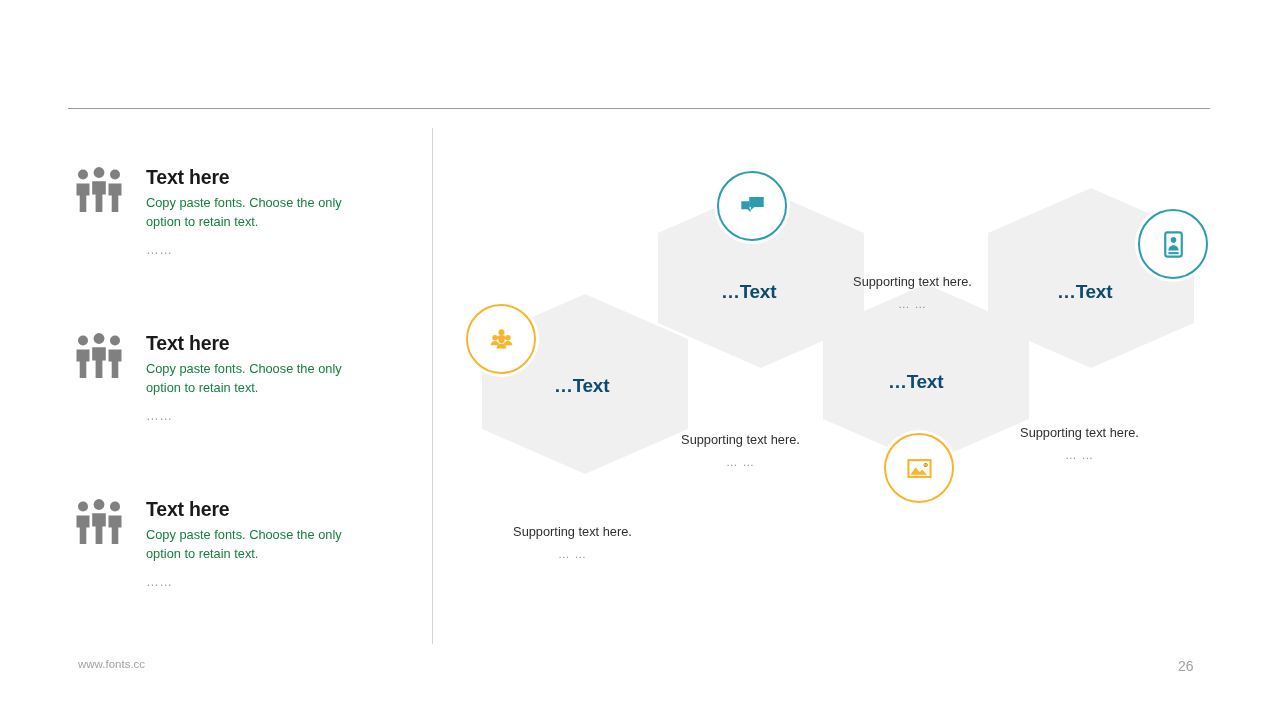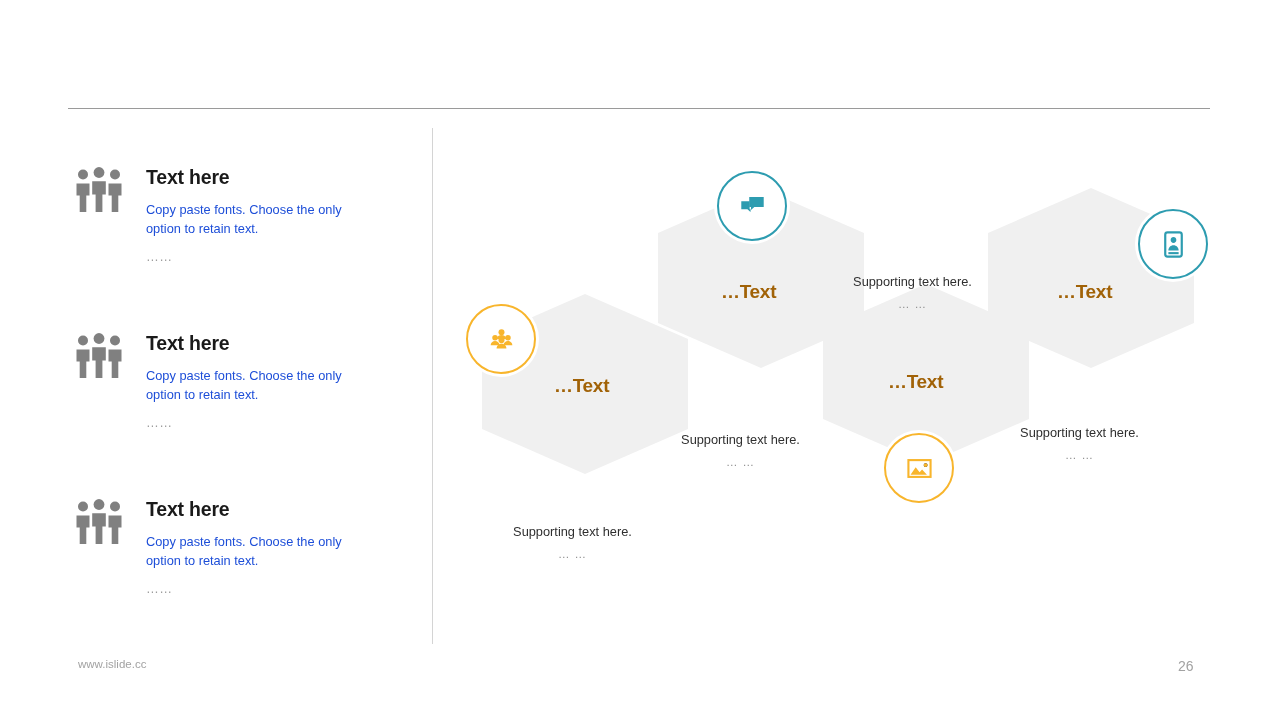--- a/index.html
+++ b/index.html
@@ -69,23 +69,23 @@
 
   .feature-title {
     font-size: 19.5px;
     font-weight: bold;
     color: #1a1a1a;
     letter-spacing: -0.2px;
     line-height: 26px;
   }
 
   .feature-desc {
-    margin-top: 11px;
+    margin-top: 4px;
     font-size: 12.8px;
-    color: #1d4ed8;
+    color: #15803d;
     line-height: 18.5px;
     width: 232px;
   }
 
   .feature-dots {
     margin-top: 11px;
     font-size: 12.8px;
     color: #9d9d9d;
     letter-spacing: 0.5px;
   }
@@ -104,21 +104,21 @@
     background: #f0f0f0;
     -webkit-clip-path: polygon(25% 0%, 75% 0%, 100% 50%, 75% 100%, 25% 100%, 0% 50%);
     clip-path: polygon(25% 0%, 75% 0%, 100% 50%, 75% 100%, 25% 100%, 0% 50%);
     transform: rotate(90deg);
   }
 
   .hex-label {
     position: absolute;
     font-size: 19px;
     font-weight: bold;
-    color: #a16207;
+    color: #0c4a6e;
     white-space: nowrap;
     letter-spacing: -0.3px;
   }
 
   .hex-support {
     position: absolute;
     text-align: center;
     font-size: 12.8px;
     color: #2f2f2f;
     line-height: 23px;
@@ -310,16 +310,16 @@
           <rect x="1.3" y="1.3" width="17.4" height="25.4" rx="2.4" fill="none" stroke="#2d9cb0" stroke-width="2.3"></rect>
           <path d="M10 6.2c1.7 0 3 1.4 3 3.1s-1.3 3.1-3 3.1-3-1.4-3-3.1 1.3-3.1 3-3.1z" fill="#2d9cb0"></path>
           <path d="M4.6 20.2c0-3 2.4-5.4 5.4-5.4s5.4 2.4 5.4 5.4z" fill="#2d9cb0"></path>
           <rect x="4.6" y="22" width="10.8" height="2.2" fill="#2d9cb0"></rect>
         </svg>
       </span>
     </div>
 
   </div>
 
-  <div class="footer-url">www.islide.cc</div>
+  <div class="footer-url">www.fonts.cc</div>
   <div class="footer-page">26</div>
 
 </div>
 
 </body></html>

